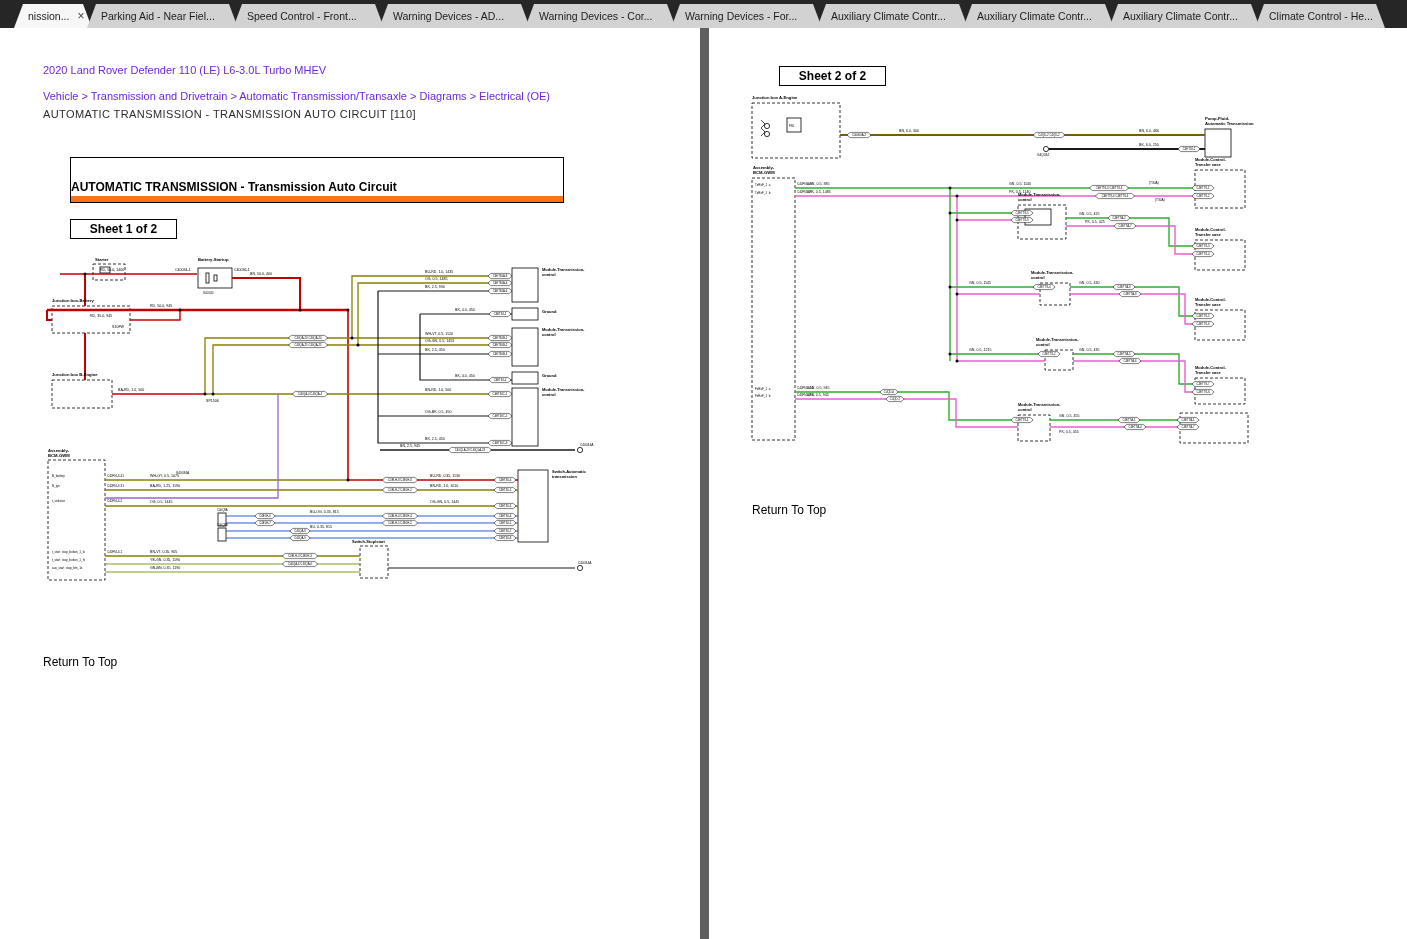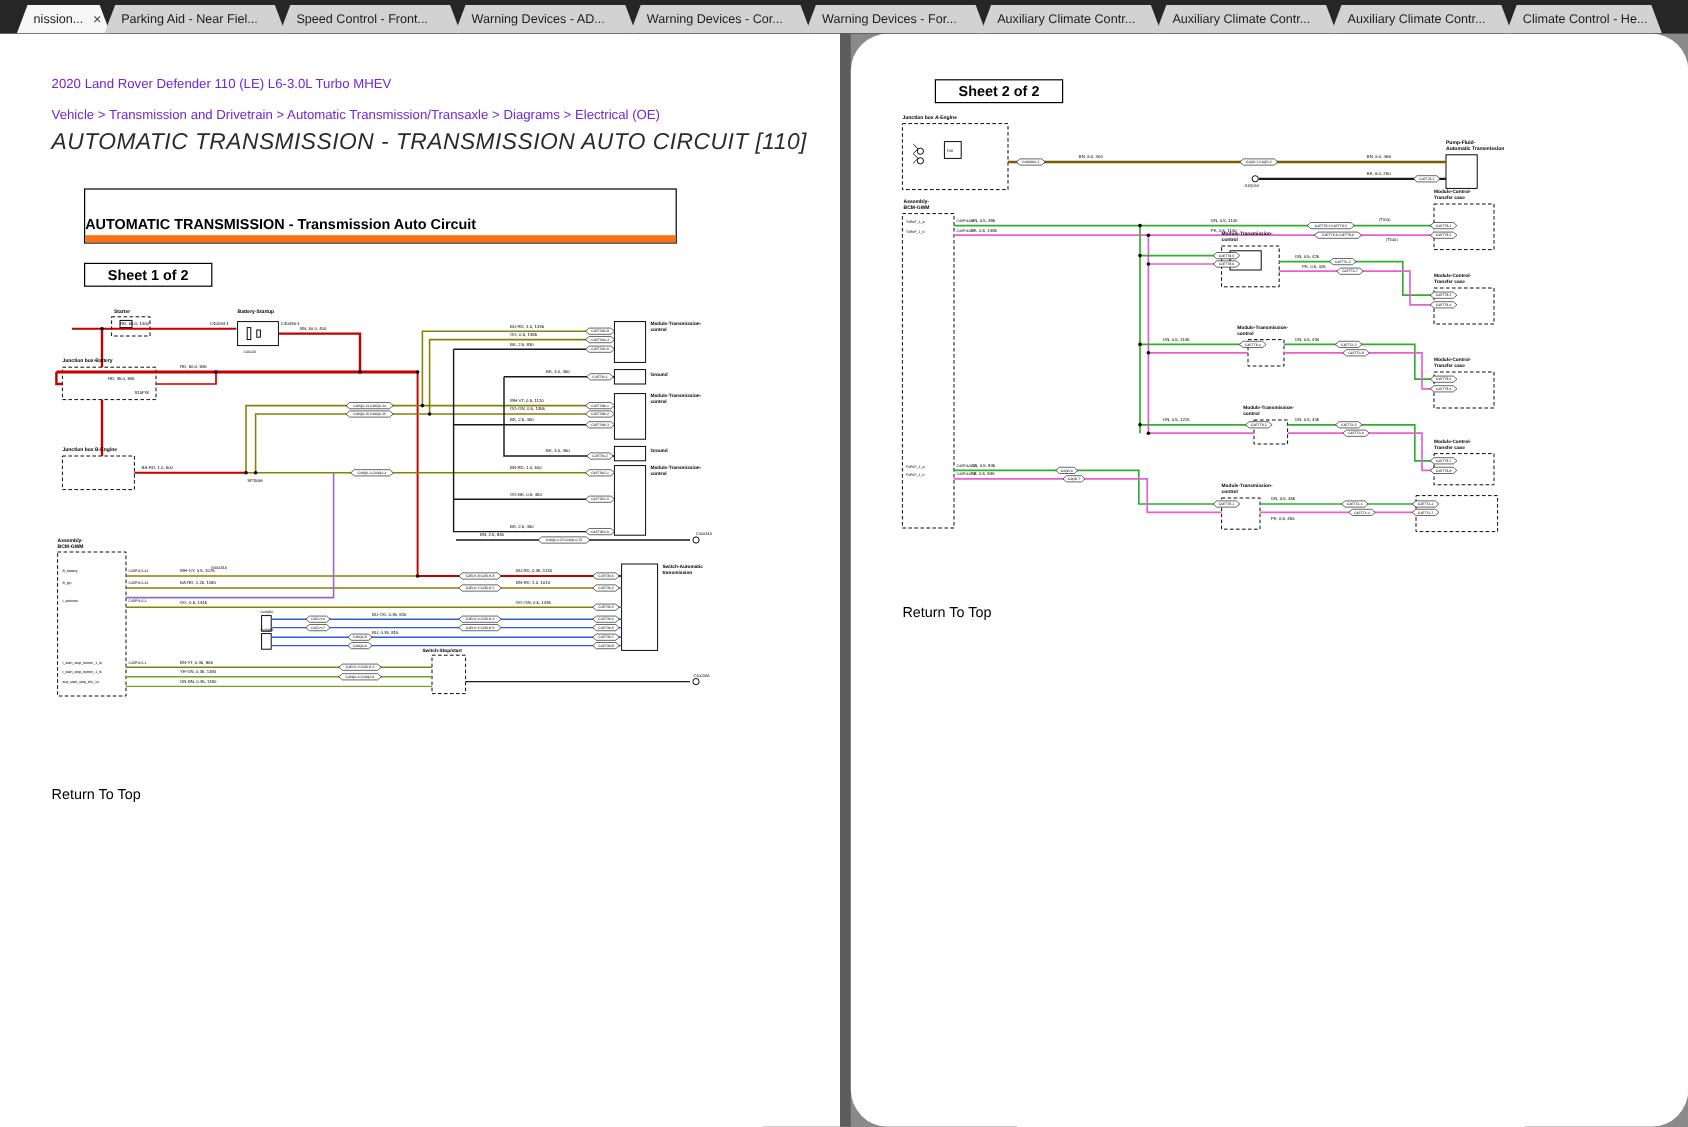--- a/index.html
+++ b/index.html
@@ -6,25 +6,25 @@
   body{width:1407px;height:939px;background:#8a8a8a;overflow:hidden;font-family:"Liberation Sans",sans-serif;position:relative;}
   .tabbar{position:absolute;top:0;left:0;width:1407px;height:28px;background:#262626;display:flex;align-items:flex-end;z-index:5;}
   .tab{height:24px;display:flex;align-items:center;font-size:10.5px;color:#1c1c1c;background:#d2d2d2;
        clip-path:polygon(9px 0,calc(100% - 9px) 0,100% 100%,0 100%);
        padding:0 14px;box-sizing:border-box;margin-left:-5px;white-space:nowrap;overflow:hidden;cursor:default;}
   .tab:first-child{margin-left:14px;}
   .tab.active{background:#f7f7f7;}
   .tab .tab-close{margin-left:8px;color:#444;font-size:12px;line-height:1;}
   .page{position:absolute;top:28px;height:911px;background:#ffffff;}
   .page-left{left:0;width:700px;}
-  .page-right{left:709px;width:698px;border-radius:31px;}
+  .page-right{left:709px;width:698px;}
   .page-divider{position:absolute;top:28px;left:700px;width:9px;height:911px;background:#5d5d5d;}
   .pos{position:absolute;z-index:2;}
   .meta{font-size:11px;color:#6d28d9;}
-  .heading{font-size:19px;color:#2b2b2b;letter-spacing:.4px;font-style:italic;}
+  .heading{font-size:11px;color:#2b2b2b;letter-spacing:.4px;}
   .idx-table{left:70px;top:129px;width:494px;border:1px solid #000;box-sizing:border-box;}
   .idx-row1{font-weight:bold;font-size:12px;text-align:left;padding:2px 0;border-bottom:6px solid #f97316;margin-top:20px;}
   .idx-row2{font-size:12px;text-align:center;padding:2px 0;cursor:pointer;}
   .sheet-badge{width:107px;border:1px solid #000;box-sizing:border-box;font-weight:bold;font-size:12px;text-align:center;padding:2px 0;background:#fff;}
   .return-link{font-size:12px;color:#000;cursor:pointer;}
   svg.diagram{position:absolute;top:0;left:0;z-index:1;pointer-events:none;}
   svg.diagram text{font-family:"Liberation Sans",sans-serif;}
 </style>
 </head>
 <body>

